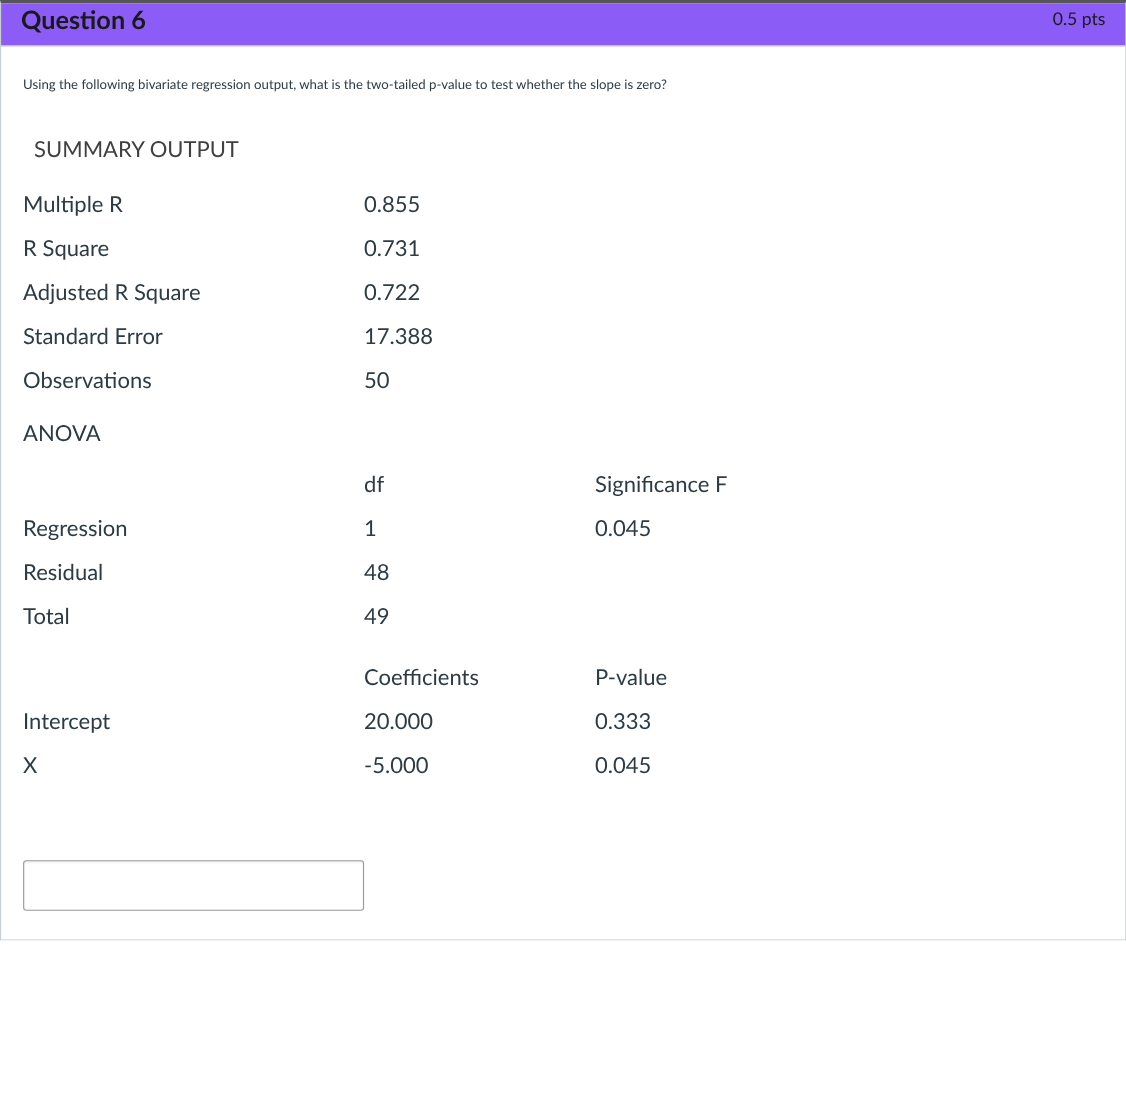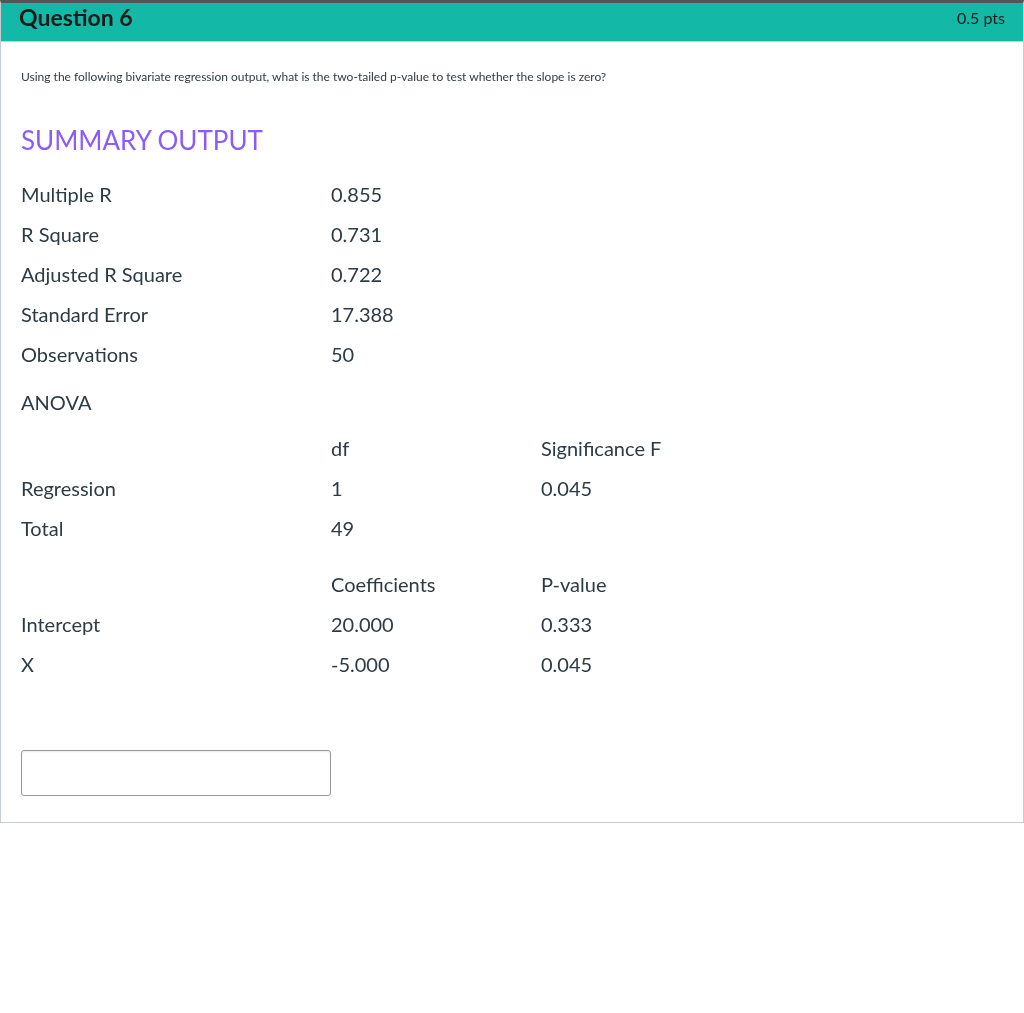--- a/index.html
+++ b/index.html
@@ -15,21 +15,21 @@
       width: 1024px;
     }
     .question-card {
       border: 1px solid #c7cdd1;
       border-top: 3px solid #555;
     }
     .question-header {
       display: flex;
       justify-content: space-between;
       align-items: center;
-      background: #14b8a6;
+      background: #8b5cf6;
       border-bottom: 1px solid #c7cdd1;
       padding: 0 18px 10px 18px;
     }
     .question-title {
       font-weight: 700;
       font-size: 23px;
       color: #1a1a1a;
     }
     .question-points {
       font-weight: 400;
@@ -39,23 +39,24 @@
     .question-body {
       padding: 26px 20px 26px 20px;
     }
     .prompt {
       font-size: 12px;
       line-height: 1.5;
       color: #2d3b45;
       margin-bottom: 38px;
     }
     .section-heading {
-      font-size: 26px;
-      color: #8b5cf6;
+      font-size: 20px;
+      color: #404040;
       margin-bottom: 18px;
+      margin-left: 10px;
     }
     .stats-table {
       border-collapse: collapse;
       margin-bottom: 16px;
     }
     .stats-table td {
       padding: 4px 0;
       font-size: 20px;
       color: #2d3b45;
       vertical-align: top;
@@ -129,20 +130,25 @@
         <td class="col-label"></td>
         <td class="col-val1">df</td>
         <td class="col-val2">Significance F</td>
       </tr>
       <tr>
         <td class="col-label">Regression</td>
         <td class="col-val1">1</td>
         <td class="col-val2">0.045</td>
       </tr>
       <tr>
+        <td class="col-label">Residual</td>
+        <td class="col-val1">48</td>
+        <td class="col-val2"></td>
+      </tr>
+      <tr>
         <td class="col-label">Total</td>
         <td class="col-val1">49</td>
         <td class="col-val2"></td>
       </tr>
     </tbody>
       </table>
 
     <table class="stats-table">
       <tbody>
           <tr>

